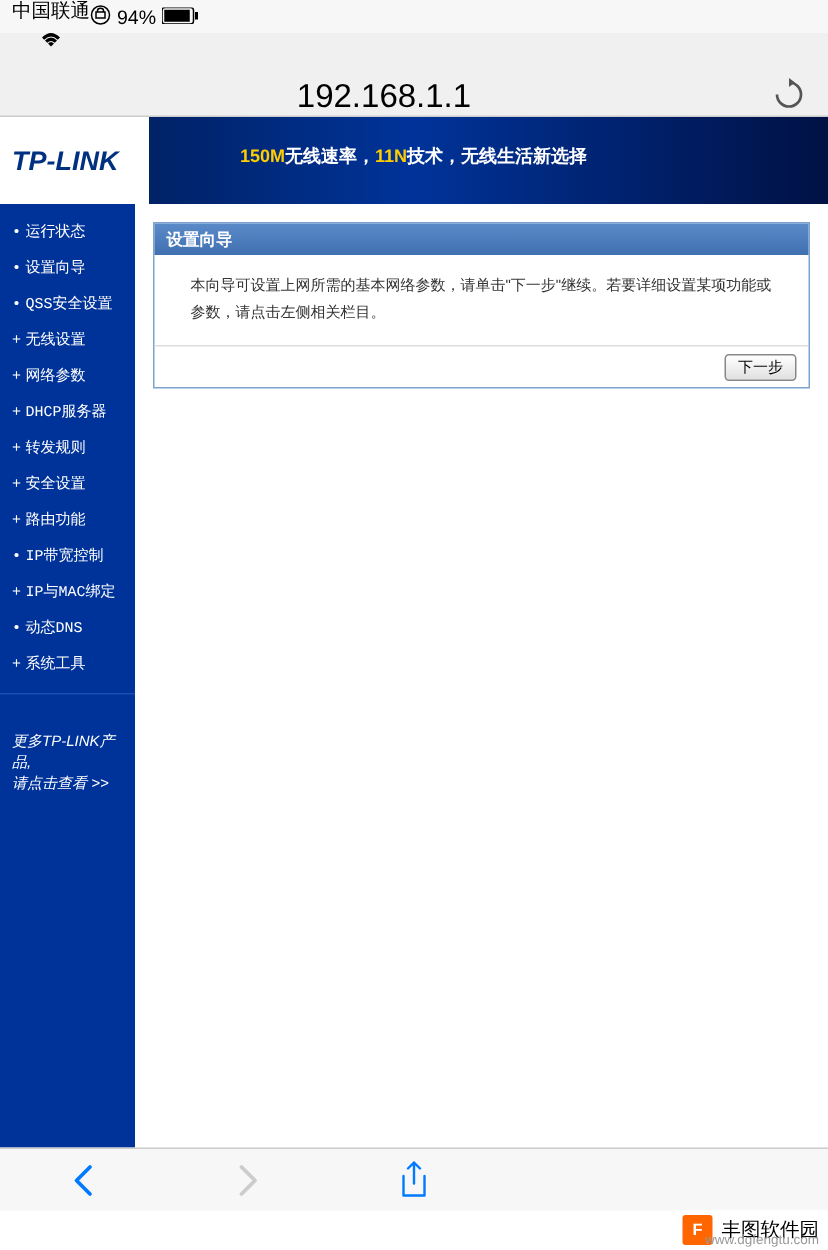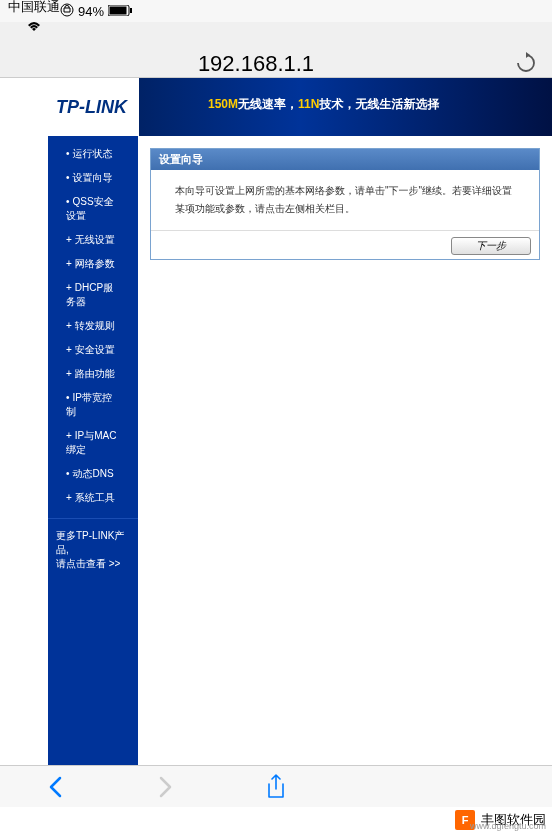--- a/index.html
+++ b/index.html
@@ -10,41 +10,41 @@
 .status-center { flex: 1; text-align: center; font-weight: 600; font-size: 14px; }
 .status-right { display: flex; align-items: center; gap: 4px; }
 .signal-dots { display: flex; gap: 2px; }
 .dot { width: 6px; height: 6px; border-radius: 50%; background: #000; }
 .dot.empty { background: transparent; border: 1px solid #000; }
 
 .address-bar { height: 56px; background: #f0f0f0; border-bottom: 1px solid #ccc; display: flex; align-items: flex-end; padding: 0 12px; gap: 12px; }
 .url-text { flex: 1; text-align: center; font-size: 22px; color: #000; }
 .reload-icon { width: 28px; height: 28px; display: flex; align-items: center; justify-content: center; }
 
-.router-content { height: 688px; overflow: hidden; background: #fff; margin-left: 48px; }
+.router-content { height: 688px; overflow: hidden; background: #fff; }
 
 .banner { height: 58px; background: linear-gradient(to right, #fff 0%, #fff 18%, #002266 18%, #003399 50%, #001144 100%); display: flex; align-items: center; position: relative; }
 .logo { font-size: 18px; font-weight: bold; font-style: italic; color: #003080; padding-left: 8px; letter-spacing: 0px; }
 .slogan { position: absolute; left: 160px; top: 18px; font-size: 12px; color: #fff; font-weight: bold; }
 .slogan-yellow { color: #ffcc00; }
 
 .main-area { display: flex; height: 630px; }
 .sidebar { width: 90px; background: #003399; padding: 6px 0; }
 .sidebar ul { list-style: none; }
-.sidebar li { padding: 5px 18px; font-size: 10px; color: #fff; cursor: pointer; position: relative; }
+.sidebar li { padding: 5px 8px; font-size: 10px; color: #fff; cursor: pointer; position: relative; font-family: Liberation Mono, monospace; }
 .sidebar li:before { content: "•"; margin-right: 3px; color: #fff; }
 .sidebar li.expand:before { content: "+"; margin-right: 3px; }
-.sidebar .more-link { padding: 10px 8px; font-size: 10px; color: #fff; border-top: 1px solid #1a4db3; margin-top: 8px; }
+.sidebar .more-link { padding: 24px 8px; font-size: 10px; color: #fff; border-top: 1px solid #1a4db3; margin-top: 8px; font-style: italic; }
 
 .content-pane { flex: 1; padding: 12px; background: #fff; }
 .wizard-box { border: 1px solid #7aa3d0; }
 .wizard-header { background: linear-gradient(#5a8ac8, #4070b0); color: #fff; font-size: 11px; padding: 3px 8px; font-weight: bold; }
 .wizard-body { padding: 12px 24px; font-size: 10px; color: #333; line-height: 1.8; min-height: 50px; }
 .wizard-footer { padding: 4px 8px; text-align: right; border-top: 1px solid #ddd; }
-.next-btn { font-size: 10px; padding: 1px 24px; border: 1px solid #888; background: linear-gradient(#fff, #e0e0e0); border-radius: 3px; cursor: pointer; font-style: italic; }
+.next-btn { font-size: 10px; padding: 1px 8px; border: 1px solid #888; background: linear-gradient(#fff, #e0e0e0); border-radius: 3px; cursor: pointer; }
 
 .toolbar { position: absolute; bottom: 26px; left: 0; right: 0; height: 42px; background: #f7f7f7; border-top: 1px solid #ccc; display: flex; align-items: center; justify-content: space-around; }
 .toolbar .tb-btn { width: 30px; height: 30px; display: flex; align-items: center; justify-content: center; color: #007aff; }
 .toolbar .tb-btn.disabled { color: #ccc; }
 
 .watermark { position: absolute; bottom: 0; right: 0; height: 26px; background: rgba(255,255,255,0.9); display: flex; align-items: center; padding: 0 6px; gap: 6px; font-size: 13px; }
 .wm-logo { width: 20px; height: 20px; background: #ff6600; color: #fff; display: flex; align-items: center; justify-content: center; font-weight: bold; font-size: 11px; border-radius: 2px; }
 .wm-url { position: absolute; bottom: 2px; right: 6px; font-size: 9px; color: #999; }
 </style>
 </head>

